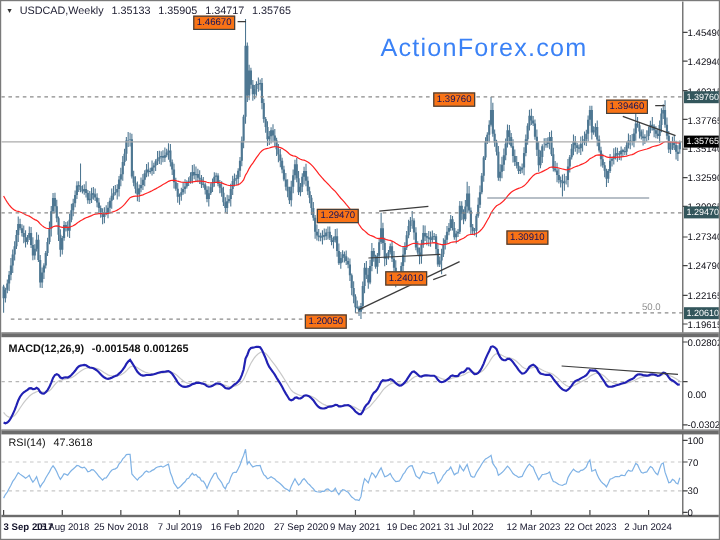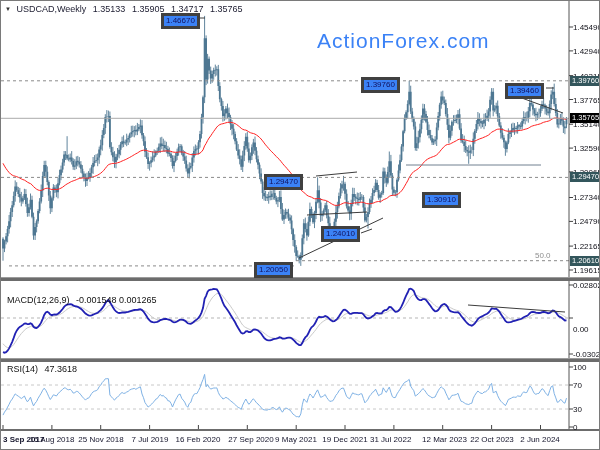--- a/index.html
+++ b/index.html
@@ -9,21 +9,21 @@
   #wm{left:316px;top:28px;font-size:21px;color:#3b82f6;letter-spacing:1px;z-index:1;}
   #hdr{left:4px;top:3px;font-size:9px;color:#1c1c30;z-index:5;white-space:nowrap;}
   #hdr .arr{font-size:6px;vertical-align:1px;color:#333;margin-right:3px;}
   #hdr span{margin-right:4px;}
   svg{position:absolute;left:0;top:0;z-index:2;}
   .sep{left:0;width:600px;height:4px;background:#6c6c6c;border-top:1px solid #9b9b9b;box-sizing:border-box;z-index:4;}
   .ptitle{font-size:9px;color:#111;z-index:5;white-space:nowrap;}
   .ytick{left:572px;font-size:8px;color:#101018;z-index:3;white-space:nowrap;}
   .badge{left:569px;width:30px;font-size:7.5px;color:#fff;text-align:left;padding-left:2px;
          height:10px;line-height:10px;z-index:6;box-sizing:border-box;}
-  .ann{font-size:8px;color:#12125e;background:#3b82f6;border:3px solid #404040;
+  .ann{font-size:8px;color:#12125e;background:#f97316;border:1px solid #404040;
        height:10px;line-height:9px;padding:0 2px;z-index:6;white-space:nowrap;}
   .dlab{font-size:8px;color:#15152c;z-index:5;white-space:nowrap;}
   .fib{font-size:8px;color:#8f8f8f;z-index:5;}
   .iaxis{left:572px;font-size:8px;color:#101018;z-index:5;white-space:nowrap;}
 </style>
 </head>
 <body>
 
 <div id="stage">
 
@@ -31,21 +31,21 @@
 
   <div class="abs" id="hdr">
     <span class="arr">▼</span>
     <span>USDCAD,Weekly</span>
     <span>1.35133</span>
     <span>1.35905</span>
     <span>1.34717</span>
     <span>1.35765</span>
   </div>
 
-  <div class="abs ptitle" style="left:6px;top:294px;">
+  <div class="abs ptitle" style="left:6px;top:284px;font-weight:bold;">
     <span>MACD(12,26,9)</span>
     <span style="margin-left:4px;">-0.001548 0.001265</span>
   </div>
 
   <div class="abs ptitle" style="left:6px;top:363px;">
     <span>RSI(14)</span>
     <span style="margin-left:4px;">47.3618</span>
   </div>
 
   <div class="abs sep" style="top:276px;"></div>

